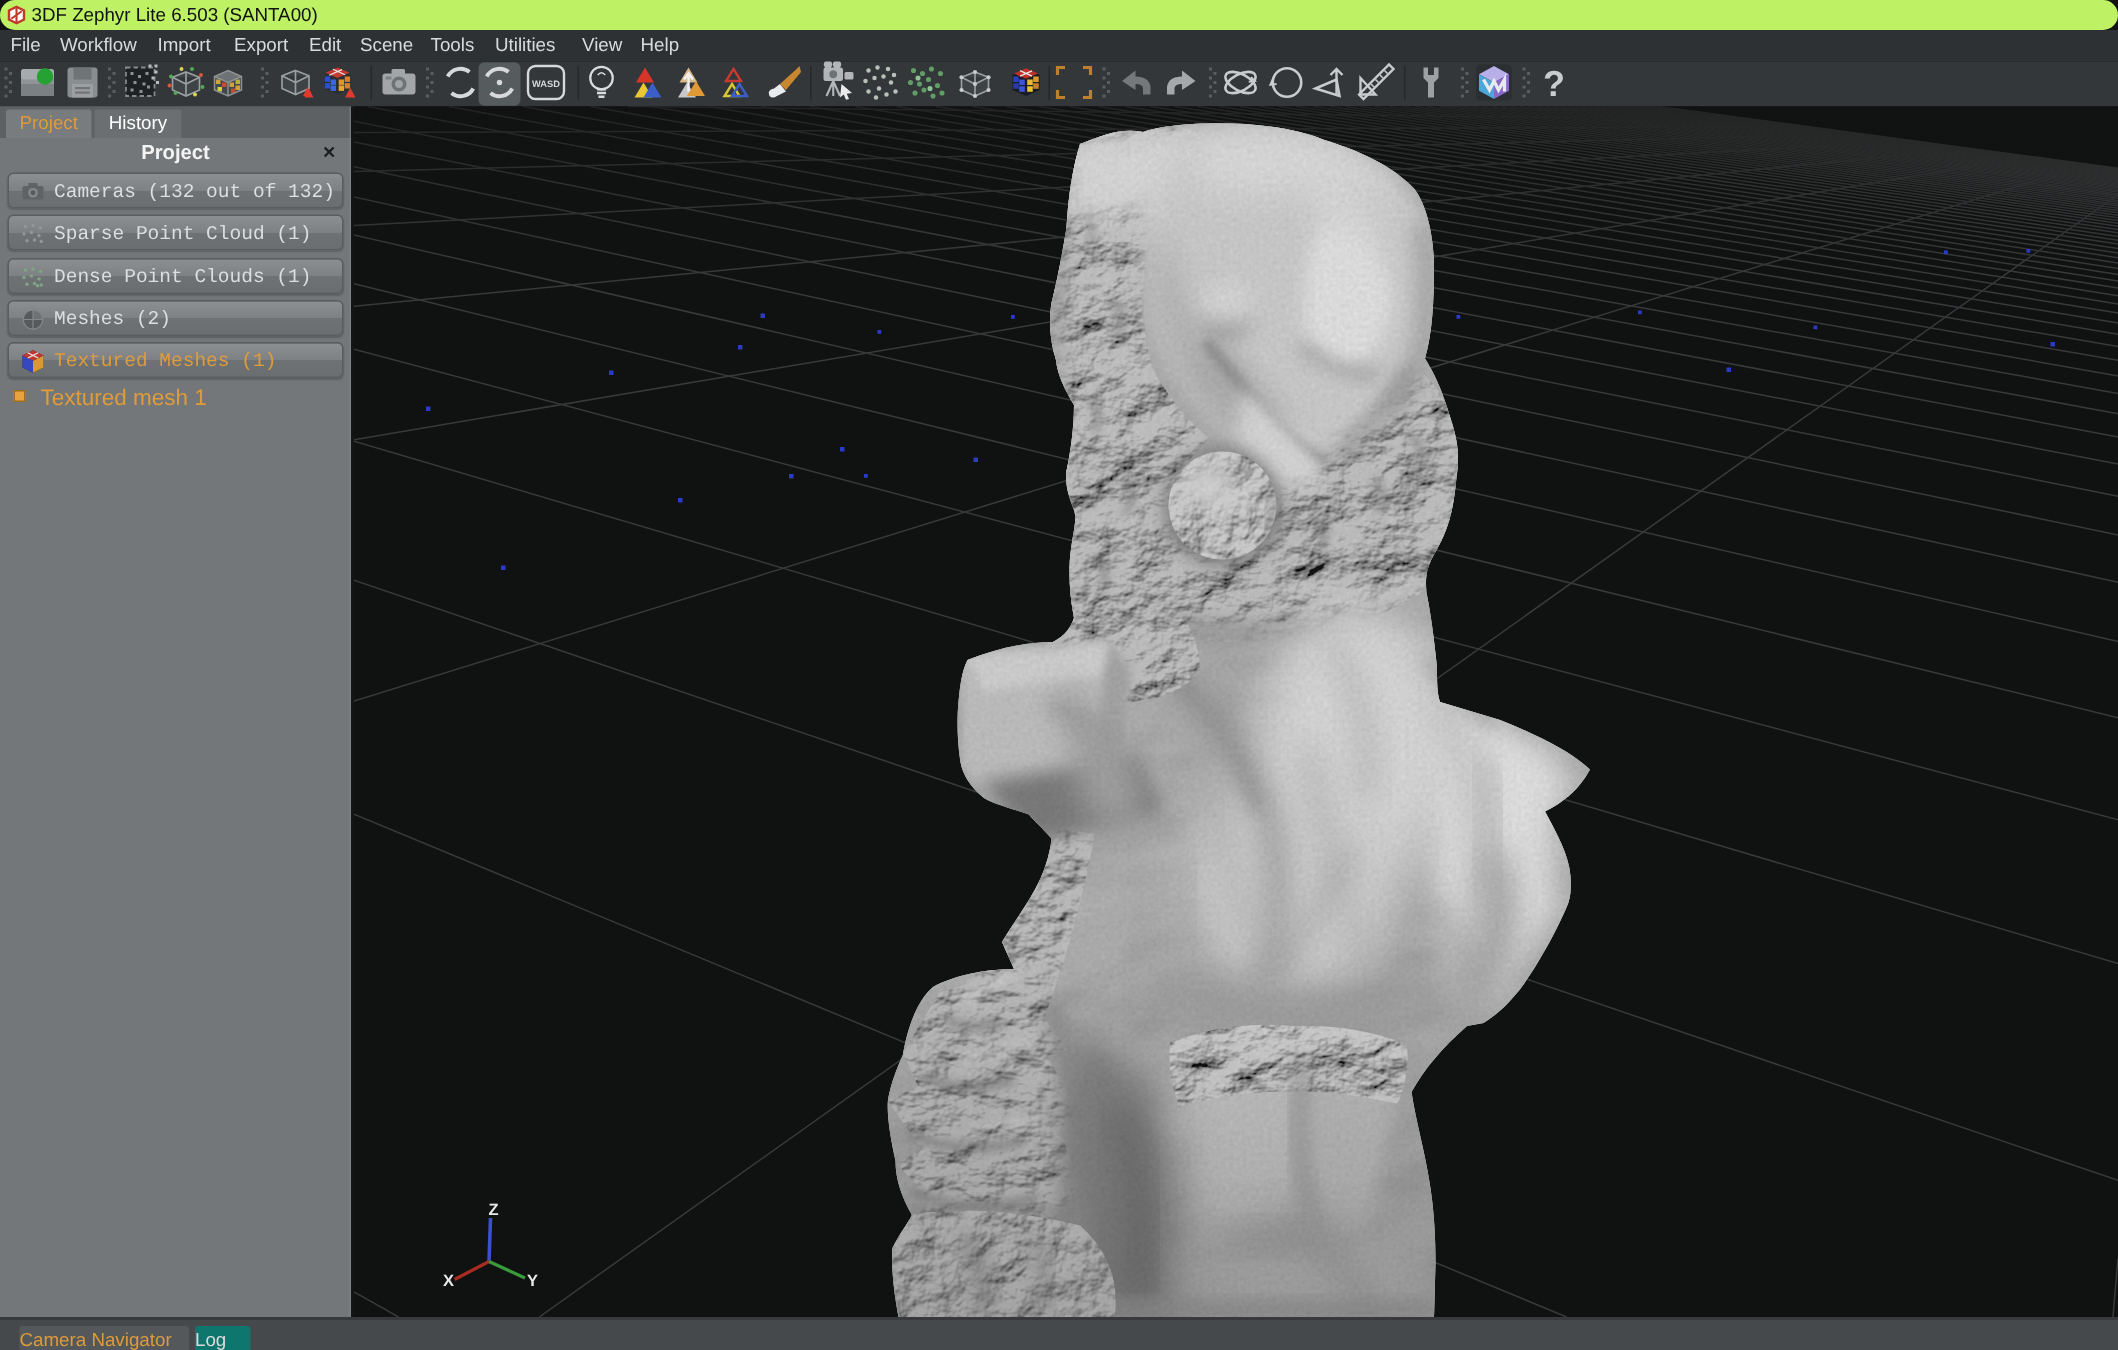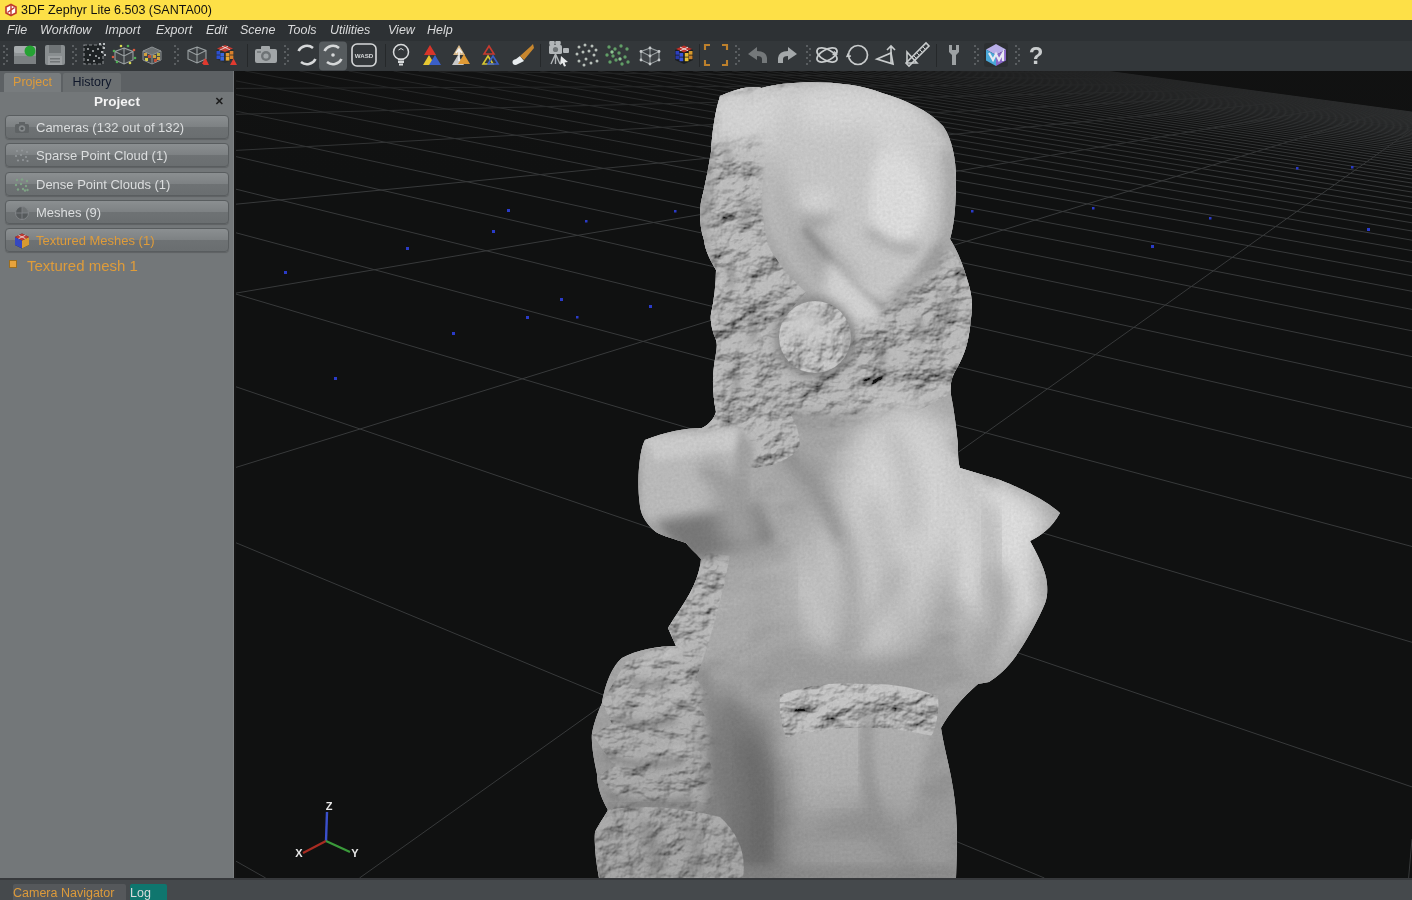--- a/index.html
+++ b/index.html
@@ -1,33 +1,33 @@
 <!DOCTYPE html>
 <html><head>
 <meta charset="utf-8">
 <style>
   * { margin:0; padding:0; box-sizing:border-box; }
   html,body { width:1412px; height:900px; overflow:hidden; background:#141414;
     font-family:"Liberation Sans", sans-serif; }
-  .titlebar { position:absolute; left:0; top:0; width:1412px; height:20px; background:#fde047; }
+  .titlebar { position:absolute; left:0; top:0; width:1412px; height:20px; background:#bef264;border-radius:10px; }
   .titlebar .txt { position:absolute; left:21px; top:3px; font-size:12.5px; color:#111; }
-  .menubar { position:absolute; left:0; top:20px; width:1412px; height:21px; background:#2d3134;font-style:italic; }
+  .menubar { position:absolute; left:0; top:20px; width:1412px; height:21px; background:#2d3134; }
   .menubar span { position:absolute; top:3px; font-size:12.5px; color:#d9dadb; }
   .toolbar { position:absolute; left:0; top:41px; width:1412px; height:30px; background:#33373a; }
   .leftpanel { position:absolute; left:0; top:71px; width:234px; height:807px; background:#737779; }
   .ptabs { position:absolute; left:0; top:0; width:234px; height:21px; background:#5d6164; }
   .ptab { position:absolute; top:2px; height:19px; font-size:12.5px; text-align:center; }
   .ptab.active { background:#787c7e; color:#dd9b3b; border-radius:2px 2px 0 0; }
-  .ptab.inactive { background:#6b6f71; color:#0f172a; border-radius:2px 2px 0 0; }
+  .ptab.inactive { background:#6b6f71; color:#ffffff; border-radius:2px 2px 0 0; }
   .phead { position:absolute; left:0; top:21px; width:234px; height:20px; }
   .phead .t { position:absolute; width:100%; text-align:center; top:2px; font-size:13.5px; font-weight:bold; color:#f4f4f4; }
   .phead .x { position:absolute; right:10px; top:3px; font-size:11px; font-weight:bold; color:#1c1c1c; }
   .pbtn { position:absolute; left:5px; width:224px; height:24px; border:1px solid #595d5f; border-radius:4px;
     background:linear-gradient(#8b8f91, #7d8183 50%, #6e7274 50%, #6a6e70); box-shadow:0 1px 1px rgba(0,0,0,0.18); }
-  .pbtn .lab { position:absolute; left:30px; top:4px; font-size:13px; color:#dcdedf; }
+  .pbtn .lab { position:absolute; left:30px; top:4px; font-size:13px; color:#dcdedf;font-family:Liberation Mono, monospace; }
   .pbtn .ic { position:absolute; left:8px; top:4px; width:16px; height:16px; }
   .viewport { position:absolute; left:236px; top:71px; width:1176px; height:807px; background:#101111; }
   .bottombar { position:absolute; left:0; top:878px; width:1412px; height:22px; background:#45494c; }
   .btab { position:absolute; top:6px; height:16px; font-size:12.5px; border-radius:2px 2px 0 0; }
 </style>
 </head>
 <body>
 <div class="titlebar">
   <svg style="position:absolute;left:4px;top:3px" width="14" height="14" viewBox="0 0 14 14">
     <path d="M2 4 L7 1.5 L12 4 L12 10 L7 12.5 L2 10 Z" fill="#fff" stroke="#c0392b" stroke-width="1.6"></path>
@@ -395,21 +395,21 @@
       </svg>
     <div class="lab">Dense Point Clouds (1)</div>
   </div>
   <div class="pbtn" style="top:128.9px">
     <svg class="ic" viewBox="0 0 16 16">
         <circle cx="8" cy="8" r="6.5" fill="#565a5c"></circle>
         <path d="M8 1.5 A6.5 6.5 0 0 1 14.5 8 L8 8 Z" fill="#6e7274"></path>
         <path d="M8 1.5 L8 14.5 M1.5 8 L14.5 8" stroke="#83878a" stroke-width="0.8"></path>
         <circle cx="8" cy="8" r="6.5" fill="none" stroke="#83878a" stroke-width="0.9"></circle>
       </svg>
-    <div class="lab">Meshes (9)</div>
+    <div class="lab">Meshes (2)</div>
   </div>
   <div class="pbtn" style="top:157.2px">
     <svg class="ic" viewBox="0 0 16 16">
         <path d="M8 0.5 L15 4 L15 12 L8 15.5 L1 12 L1 4 Z" fill="#23262a"></path>
         <path d="M1 4 L8 7.5 L8 15.5 L1 12 Z" fill="#3548c0"></path>
         <path d="M15 4 L15 12 L8 15.5 L8 7.5 Z" fill="#d89a30"></path>
         <path d="M8 0.5 L15 4 L8 7.5 L1 4 Z" fill="#c03830"></path>
         <path d="M4.5 2.2 L11.5 5.7 M4.5 5.7 L11.5 2.2" stroke="#e8e8e8" stroke-width="0.8"></path>
       </svg>
     <div class="lab" style="color:#df9c3a">Textured Meshes (1)</div>

